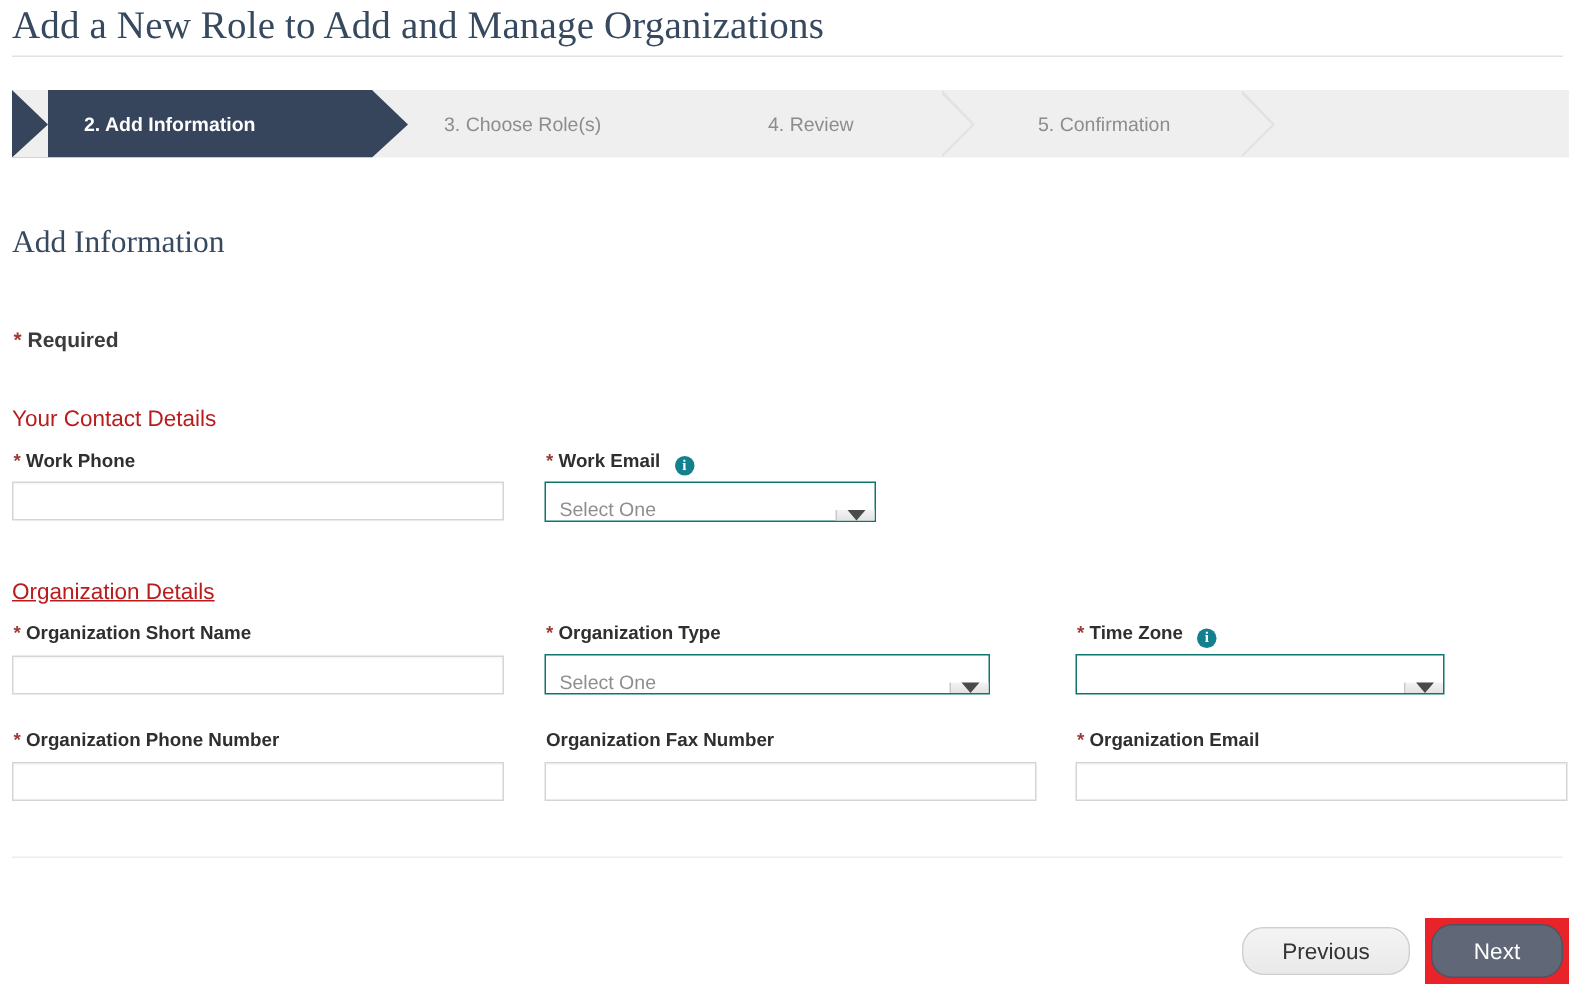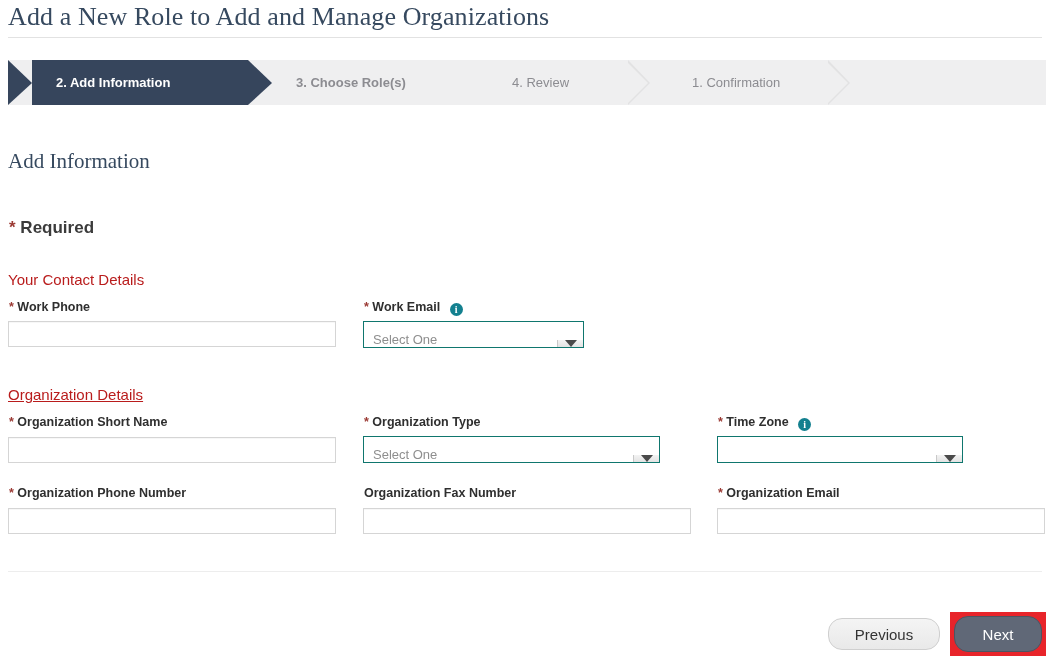--- a/index.html
+++ b/index.html
@@ -70,21 +70,21 @@
   .step-2::after {
     content: "";
     position: absolute; right: -24px; top: 0;
     width: 0; height: 0;
     border-top: 23px solid transparent;
     border-bottom: 22px solid transparent;
     border-left: 24px solid #36455c;
     z-index: 2;
   }
 
-  .step-3 { width: 220px; padding-left: 48px; font-weight: bold; }
+  .step-3 { width: 220px; padding-left: 48px; }
   .step-4 { width: 180px; padding-left: 44px; }
   .step-5 { width: 180px; padding-left: 44px; }
 
   
   .sep {
     position: absolute; top: 0; width: 0; height: 0;
     border-top: 23px solid transparent;
     border-bottom: 22px solid transparent;
     border-left: 22px solid #e2e2e3;
     z-index: 1;
@@ -109,21 +109,21 @@
     white-space: nowrap;
   }
   .sub-text {
     position: absolute; left: 9px;
     font-size: 12.5px;
     color: #3b3b3b;
     white-space: nowrap;
   }
   .required-note {
     position: absolute; left: 9px;
-    font-size: 17px;
+    font-size: 14px;
     font-weight: bold;
     color: #3b3b3b;
     white-space: nowrap;
   }
   .group-title {
     position: absolute; left: 8px;
     font-size: 15px;
     color: #b91c1c;
     white-space: nowrap;
   }
@@ -235,21 +235,21 @@
     <div class="step step-2">
       <span class="lbl">2. Add Information</span>
     </div>
     <div class="step step-3">
       <span class="lbl">3. Choose Role(s)</span>
     </div>
     <div class="step step-4">
       <span class="lbl">4. Review</span>
     </div>
     <div class="step step-5">
-      <span class="lbl">1. Confirmation</span>
+      <span class="lbl">5. Confirmation</span>
     </div>
     <div class="sep sep-a"></div>
     <div class="sep sep-b"></div>
   </div>
 
   <div class="section-heading" style="top:149px;">Add Information</div>
   <div class="required-note" style="top:218px;">
     <span class="req-star">*</span>
     <span>Required</span>
   </div>

